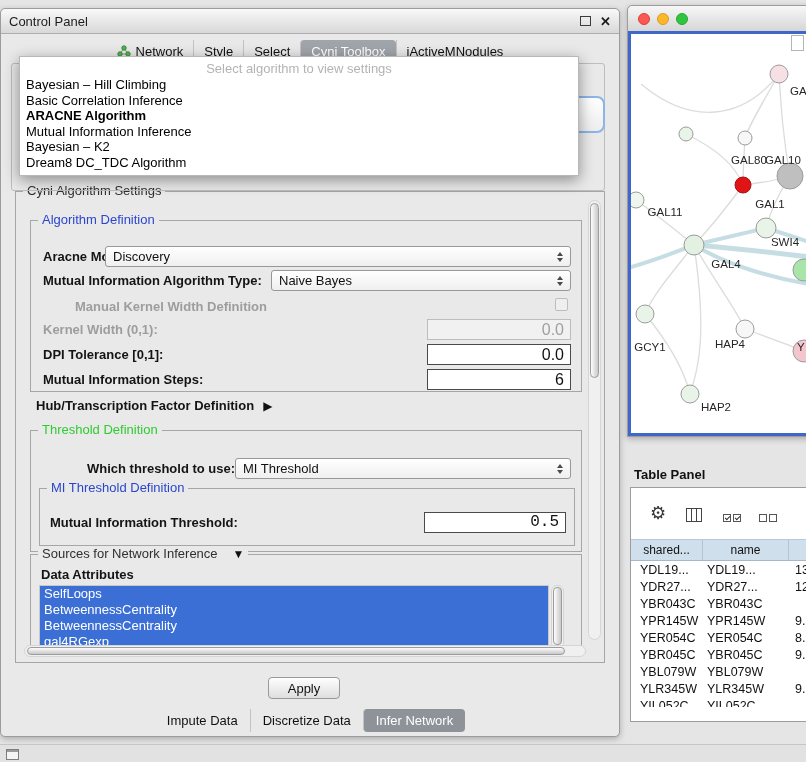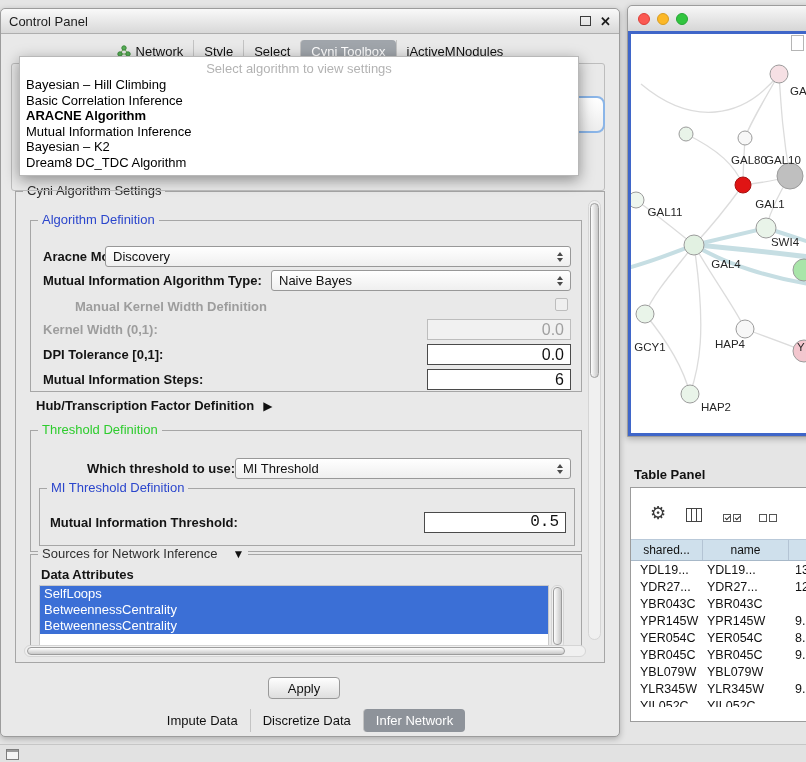--- a/index.html
+++ b/index.html
@@ -232,20 +232,21 @@
           <span class="gtitle-row">
             <span>Sources for Network Inference</span>
             <span class="tri">▼</span>
           </span>
         </span>
         <span class="lbl" style="left:10px;top:12px;">Data Attributes</span>
         <div class="attr-list">
           <div class="attr-item">SelfLoops</div>
           <div class="attr-item">BetweennessCentrality</div>
           <div class="attr-item">BetweennessCentrality</div>
+          <div class="attr-item">gal4RGexp</div>
         </div>
         <div class="list-vsb">
             <div class="thumb"></div>
           </div>
       </div>
 
       <div class="vsb">
           <div class="thumb"></div>
         </div>
       <div class="hsb">

